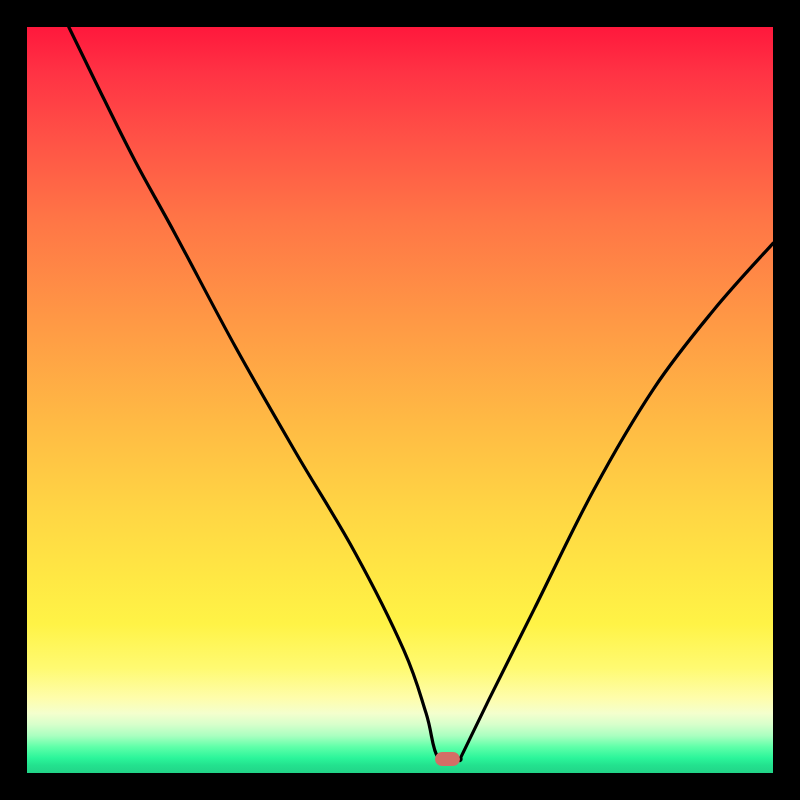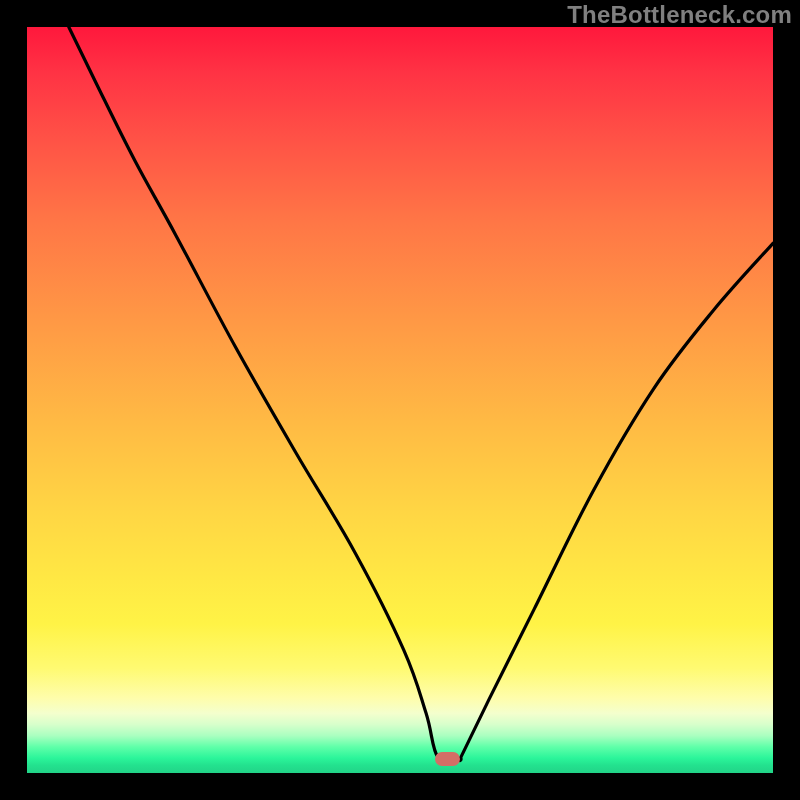--- a/index.html
+++ b/index.html
@@ -71,21 +71,20 @@
   .marker {
     position: absolute;
     border-radius: 9px;
     background: #d36e66;
   }
 </style>
 </head>
 <body>
 
 <div class="frame">
-  <div class="attribution">TheBottleneck.com</div>
 
   <div class="plot">
     <div class="gradient"></div>
     <svg class="curve" viewBox="0 0 746 746" preserveAspectRatio="none">
       <path id="curve-path" fill="none" stroke="#000" stroke-width="3.2" stroke-linecap="round" stroke-linejoin="round" d="M 41.8 0.0 C 47.0 10.7, 58.9 35.5, 70.9 59.7 C 82.8 83.9, 94.1 107.4, 108.2 134.3 C 122.3 161.1, 131.1 175.3, 149.2 208.9 C 167.3 242.4, 187.4 281.8, 208.9 320.8 C 230.4 359.7, 247.1 388.3, 268.6 425.2 C 290.0 462.1, 308.8 490.3, 328.2 525.9 C 347.7 561.5, 364.0 594.0, 376.7 622.9 C 389.5 651.8, 392.9 667.0, 399.1 686.3 C 405.3 705.7, 405.0 722.3, 411.0 730.3 C 417.1 738.4, 428.4 731.5, 432.7 731.1 C 437.0 730.7, 429.5 738.8, 434.9 728.1 C 440.3 717.4, 449.5 697.7, 462.5 671.4 C 475.5 645.1, 488.5 619.5, 507.3 581.9 C 526.1 544.3, 545.5 502.1, 567.0 462.5 C 588.4 422.9, 605.2 394.0, 626.6 361.8 C 648.1 329.6, 664.8 309.7, 686.3 283.5 C 707.8 257.3, 735.3 228.4, 746.0 216.3"></path>
     </svg>
     <div class="marker" id="marker" style="left: 408.4px; top: 724.7px; width: 24.6px; height: 14.2px;"></div>
   </div>
 </div>
 

